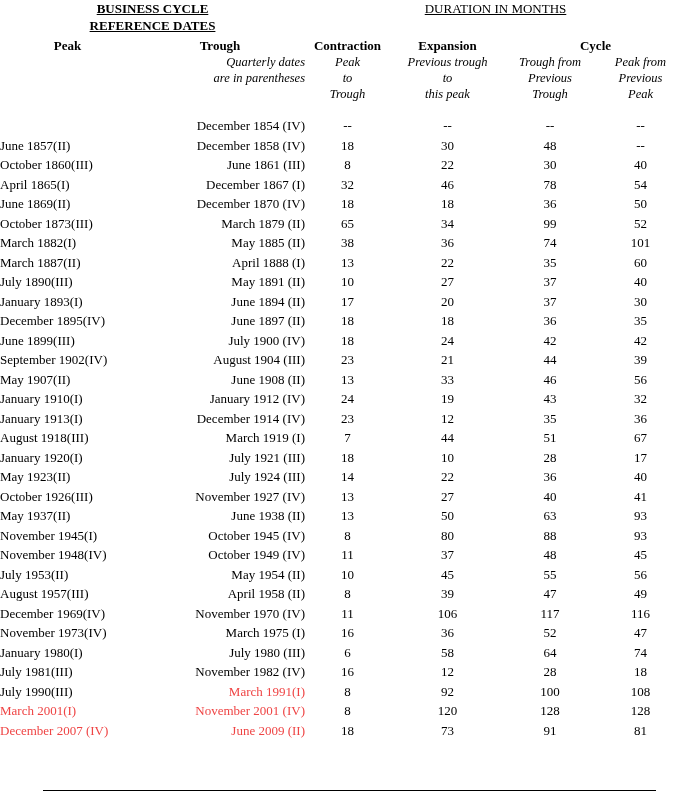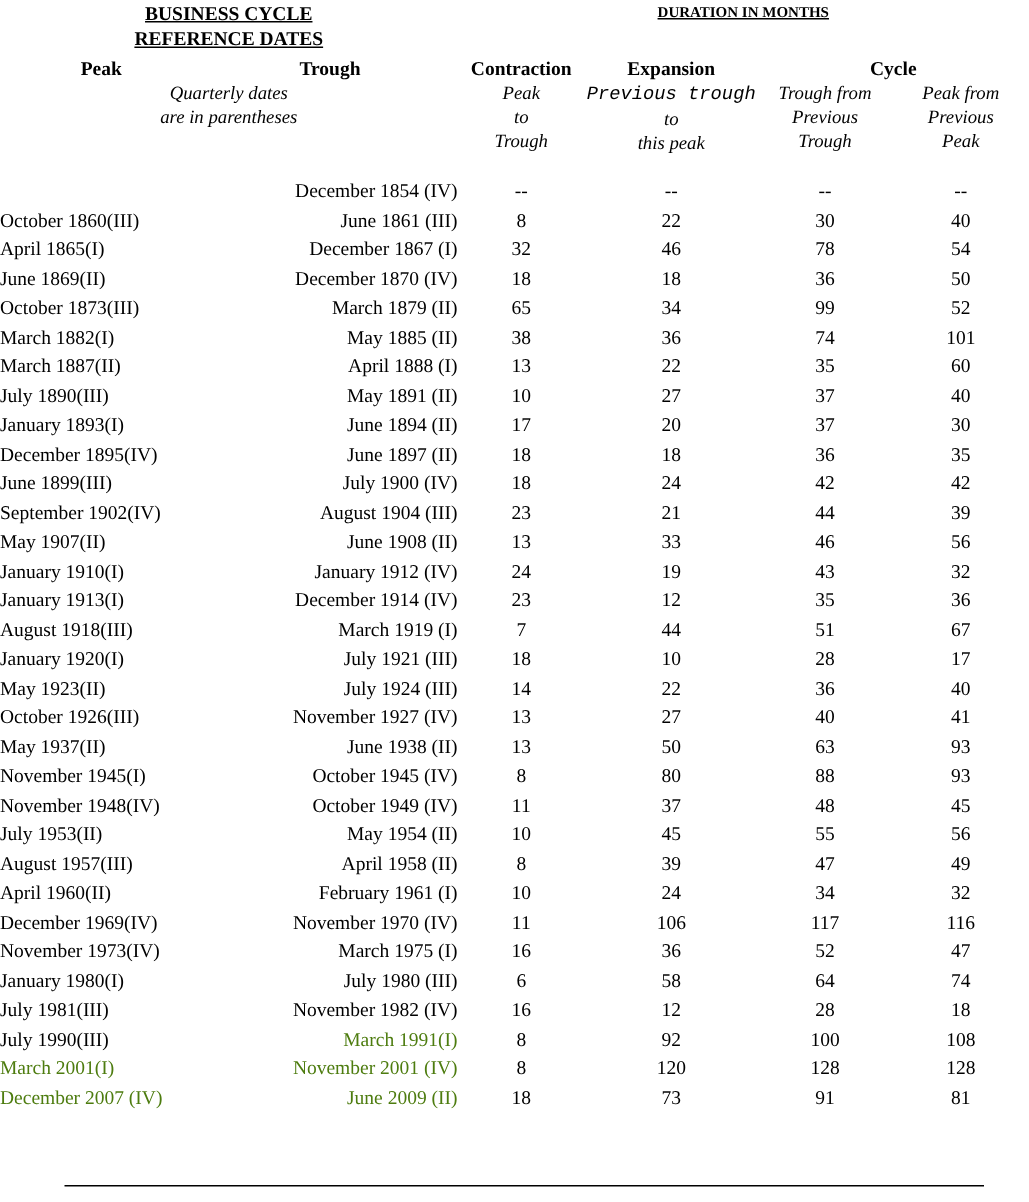--- a/index.html
+++ b/index.html
@@ -44,43 +44,43 @@
   .title-bc {
     text-align: center;
     font-weight: bold;
     font-size: 13px;
     line-height: 17px;
     padding-top: 9px;
   }
   .title-bc u { text-decoration: underline; }
   .title-dur {
     text-align: center;
-    font-weight: bold;
-    font-size: 10px;
+    font-weight: normal;
+    font-size: 13px;
     line-height: 17px;
     padding-top: 9px;
     text-decoration: underline;
   }
   .colhead {
     text-align: center;
     font-weight: bold;
     font-size: 13px;
     padding-top: 18px;
     padding-bottom: 6px;
   }
   .subhead {
     text-align: center;
     font-style: italic;
     font-size: 12.5px;
     line-height: 16px;
     padding-top: 8px;
     padding-bottom: 10px;
   }
   .subhead-left {
-    text-align: center;
+    text-align: right;
     font-style: italic;
     font-size: 12.5px;
     line-height: 16px;
     padding-top: 8px;
     padding-bottom: 10px;
   }
   .spacer-row td { height: 14px; }
 
   .cell-peak {
     text-align: left;
@@ -94,30 +94,30 @@
     padding-left: 10px;
     font-size: 13px;
     line-height: 19.5px;
     white-space: nowrap;
   }
   .cell-num {
     text-align: center;
     font-size: 13px;
     line-height: 19.5px;
   }
-  .gray { color: #4d7c0f; }
+  .gray { color: #ef4444; }
   .bottom-rule {
     position: absolute;
     left: 43px;
     top: 790px;
     width: 613px;
     height: 1px;
     background: #000000;
   }
-  .nowrap { white-space: nowrap; font-family: Liberation Mono, monospace; }
+  .nowrap { white-space: nowrap; }
 </style>
 </head>
 <body>
 
 <div class="page">
   <table class="main">
     <colgroup>
       <col class="c-peak">
         <col class="c-trough">
         <col class="c-contr">
@@ -173,20 +173,28 @@
     <tbody id="rows-body">
         <tr>
           <td class="cell-peak"></td>
           <td class="cell-trough">December 1854 (IV)</td>
           <td class="cell-num">--</td>
           <td class="cell-num">--</td>
           <td class="cell-num">--</td>
           <td class="cell-num">--</td>
         </tr>
         <tr>
+          <td class="cell-peak">June 1857(II)</td>
+          <td class="cell-trough">December 1858 (IV)</td>
+          <td class="cell-num">18</td>
+          <td class="cell-num">30</td>
+          <td class="cell-num">48</td>
+          <td class="cell-num">--</td>
+        </tr>
+        <tr>
           <td class="cell-peak">October 1860(III)</td>
           <td class="cell-trough">June 1861 (III)</td>
           <td class="cell-num">8</td>
           <td class="cell-num">22</td>
           <td class="cell-num">30</td>
           <td class="cell-num">40</td>
         </tr>
         <tr>
           <td class="cell-peak">April 1865(I)</td>
           <td class="cell-trough">December 1867 (I)</td>
@@ -357,28 +365,20 @@
         </tr>
         <tr>
           <td class="cell-peak">August 1957(III)</td>
           <td class="cell-trough">April 1958 (II)</td>
           <td class="cell-num">8</td>
           <td class="cell-num">39</td>
           <td class="cell-num">47</td>
           <td class="cell-num">49</td>
         </tr>
         <tr>
-          <td class="cell-peak">April 1960(II)</td>
-          <td class="cell-trough">February 1961 (I)</td>
-          <td class="cell-num">10</td>
-          <td class="cell-num">24</td>
-          <td class="cell-num">34</td>
-          <td class="cell-num">32</td>
-        </tr>
-        <tr>
           <td class="cell-peak">December 1969(IV)</td>
           <td class="cell-trough">November 1970 (IV)</td>
           <td class="cell-num">11</td>
           <td class="cell-num">106</td>
           <td class="cell-num">117</td>
           <td class="cell-num">116</td>
         </tr>
         <tr>
           <td class="cell-peak">November 1973(IV)</td>
           <td class="cell-trough">March 1975 (I)</td>

